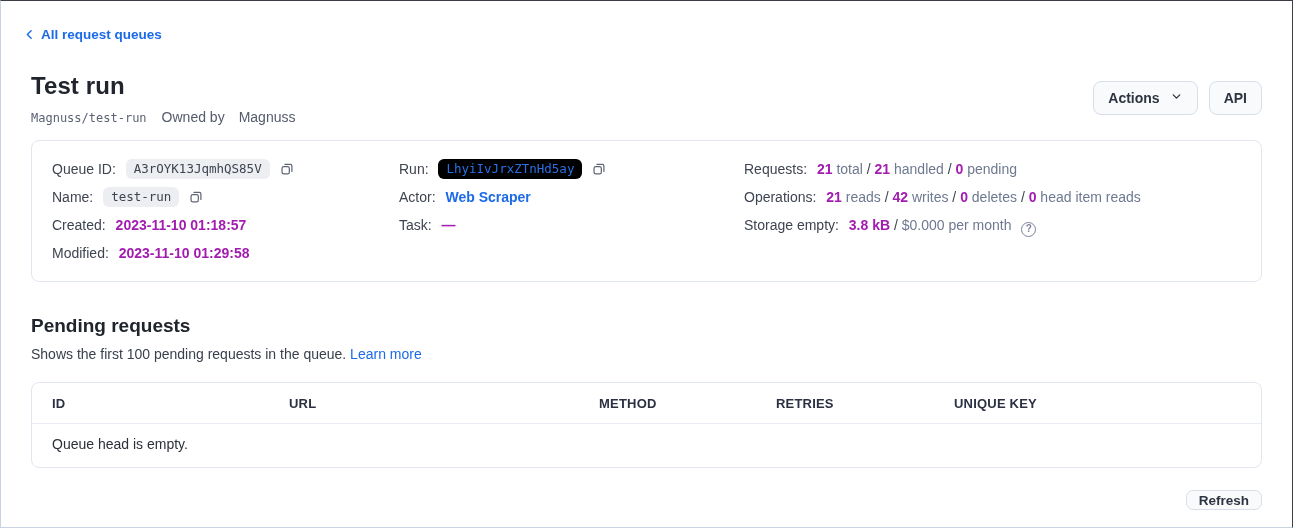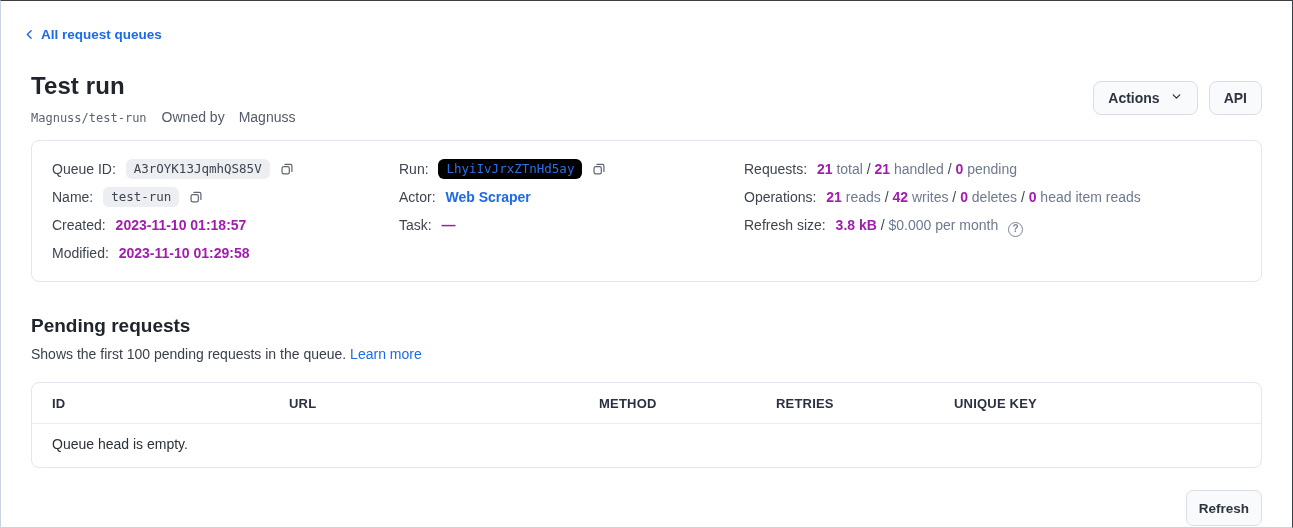--- a/index.html
+++ b/index.html
@@ -89,21 +89,21 @@
     text-align: left; font-size: 13px; font-weight: 700; color: #2b3142;
     letter-spacing: 0.2px; padding: 13px 8px 12px 0;
     border-bottom: 1px solid #e9ecf2;
   }
   th:first-child, td:first-child { padding-left: 20px; }
   .col-id { width: 257px; } .col-url { width: 310px; } .col-method { width: 177px; }
   .col-retries { width: 178px; } .col-key { width: auto; }
   td.empty-cell { padding: 12px 20px 15px; font-size: 14px; color: #2b3039; }
 
   .refresh-row { margin-top: 22px; display: flex; justify-content: flex-end; }
-  .btn-small { height: 36px; padding: 5px 12px; font-size: 13.5px; border-radius: 7px; gap: 5px; }
+  .btn-small { height: 20px; padding: 5px 12px; font-size: 13.5px; border-radius: 7px; gap: 5px; }
 </style>
 </head>
 <body>
 
 <div class="frame">
 
   <a class="breadcrumb">
     <span>
       <svg width="13" height="13" viewBox="0 0 24 24" fill="none" stroke="#1b6ae8" stroke-width="2.6" stroke-linecap="round" stroke-linejoin="round">
           <path d="M15 5 L8 12 L15 19"></path>
@@ -196,21 +196,21 @@
     <div>
       <div class="ov-row">
         <span class="lbl">Requests:</span>
         <span><b>21</b> <span class="dim">total</span> <span class="sep">/</span> <b>21</b> <span class="dim">handled</span> <span class="sep">/</span> <b>0</b> <span class="dim">pending</span></span>
       </div>
       <div class="ov-row">
         <span class="lbl">Operations:</span>
         <span><b>21</b> <span class="dim">reads</span> <span class="sep">/</span> <b>42</b> <span class="dim">writes</span> <span class="sep">/</span> <b>0</b> <span class="dim">deletes</span> <span class="sep">/</span> <b>0</b> <span class="dim">head item reads</span></span>
       </div>
       <div class="ov-row">
-        <span class="lbl">Refresh size:</span>
+        <span class="lbl">Storage empty:</span>
         <b>3.8 kB</b>
         <span class="sep">/</span>
         <span class="dim">$0.000 per month</span>
         <span class="help-icon">?</span>
       </div>
     </div>
   </section>
 
   <h2 class="section-title">Pending requests</h2>
   <p class="section-sub">

